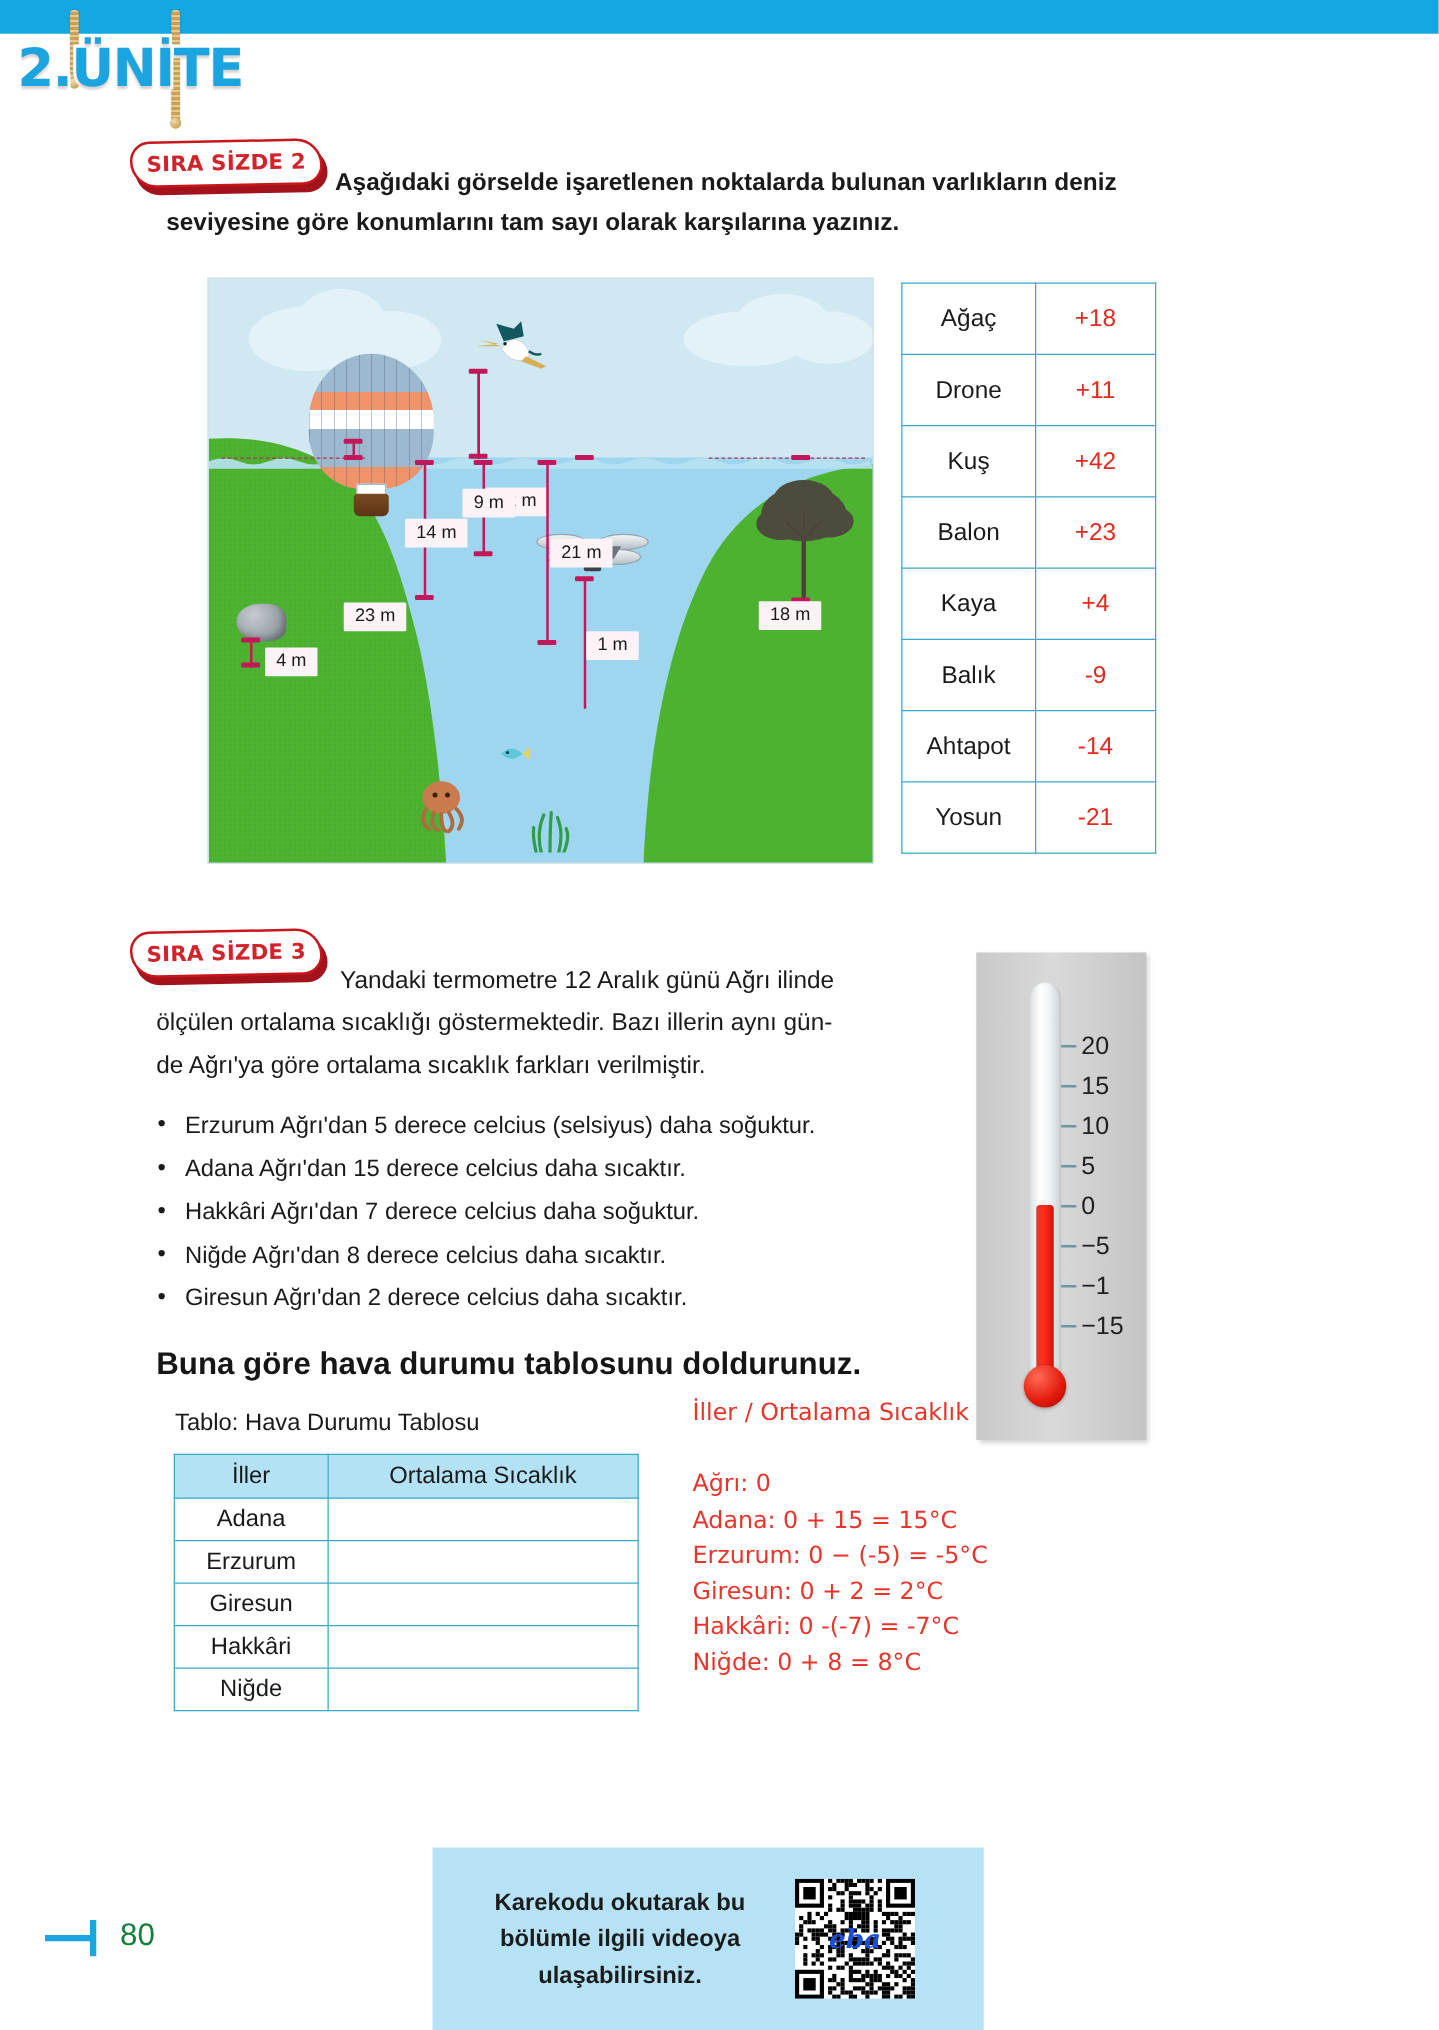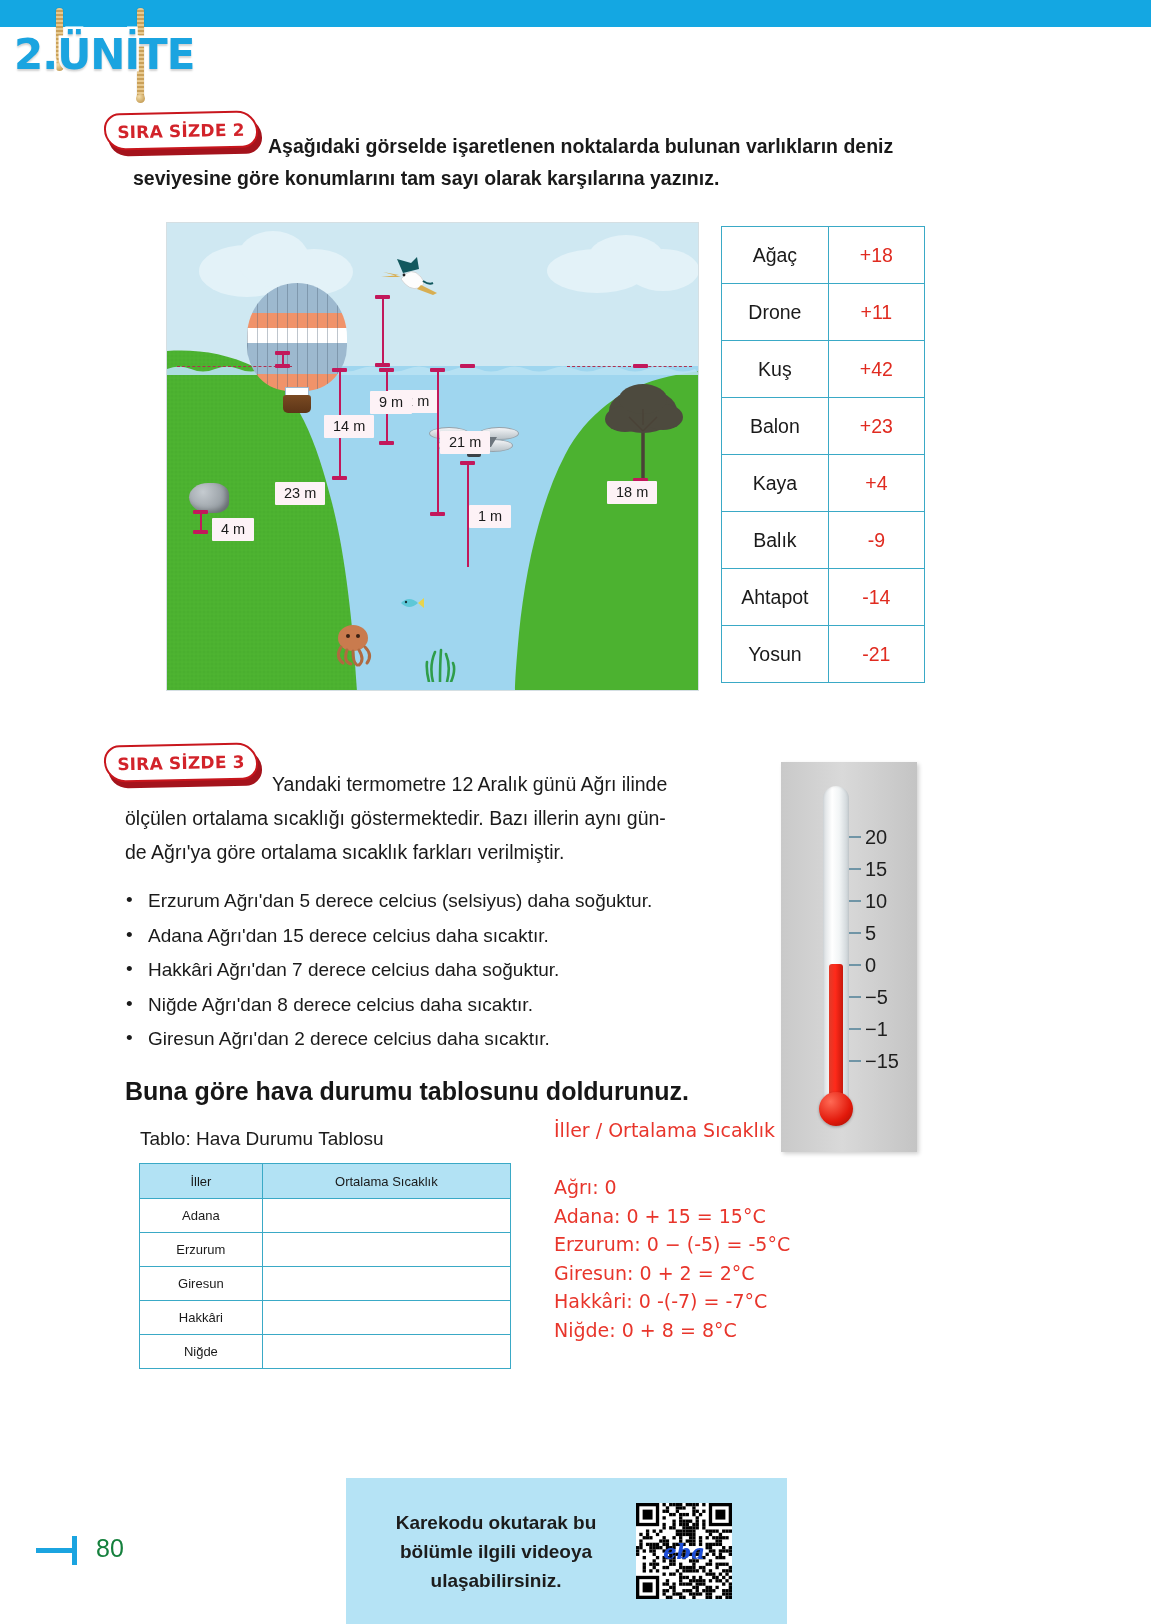--- a/index.html
+++ b/index.html
@@ -179,21 +179,21 @@
   .tick{ position:absolute; left:68px; width:12px; height:2px; background:#4e7f96; opacity:.75;}
   .tlabel{ position:absolute; left:84px; font-size:20px; color:#1f1f1f; }
 
   
   .w-table{
     position:absolute; left:139px; top:1163px; width:372px;
     border-collapse:collapse;
   }
   .w-table th, .w-table td{
     border:1.4px solid #3aa9c6;
-    font-size:13px; font-weight:normal; color:#1a1a1a;
+    font-size:19px; font-weight:normal; color:#1a1a1a;
     height:34px; text-align:center; vertical-align:middle;
   }
   .w-table th{ background:#b2e2f4; height:35px; }
   .w-table .c1{ width:123px; }
   .w-table .c2{ width:249px; }
   .table-caption{
     position:absolute; left:140px; top:1128px;
     font-size:19px; color:#1a1a1a;
   }
 

